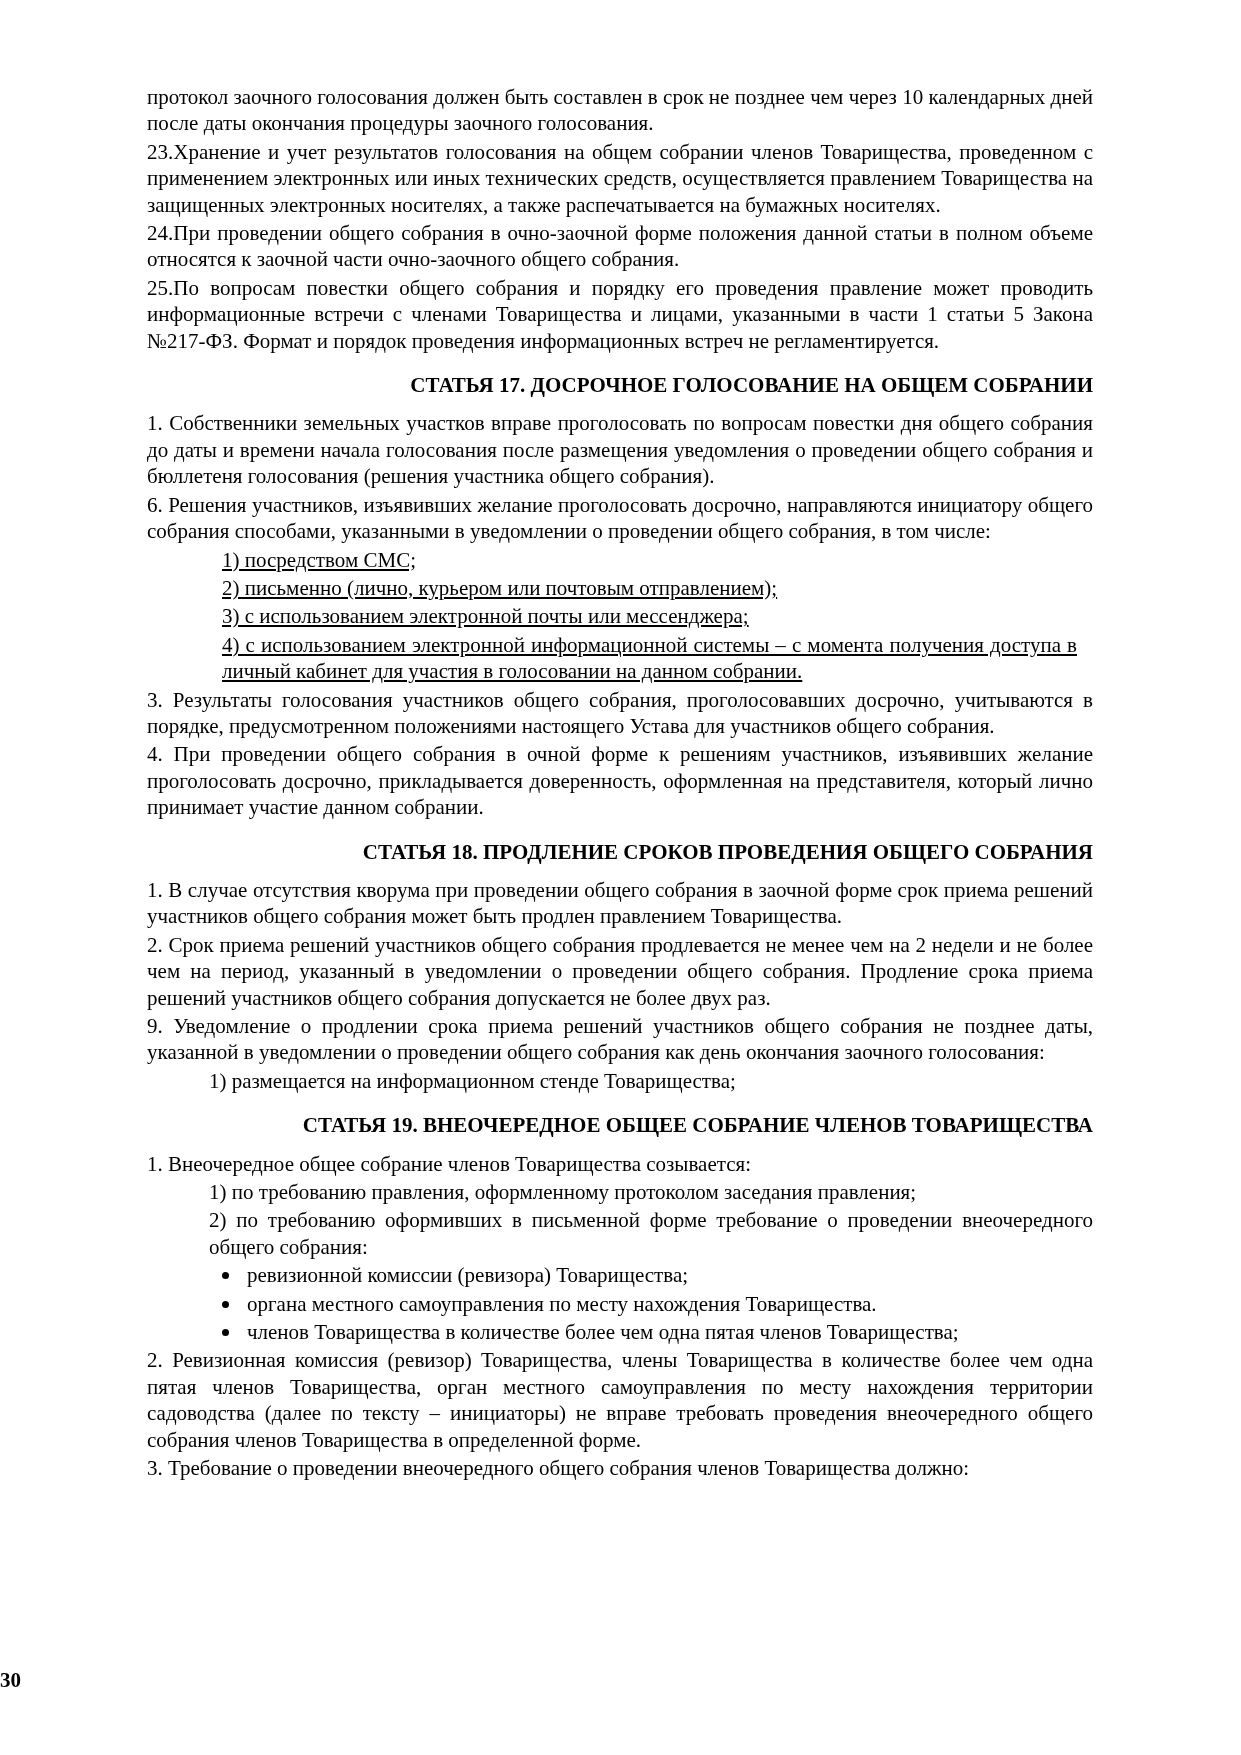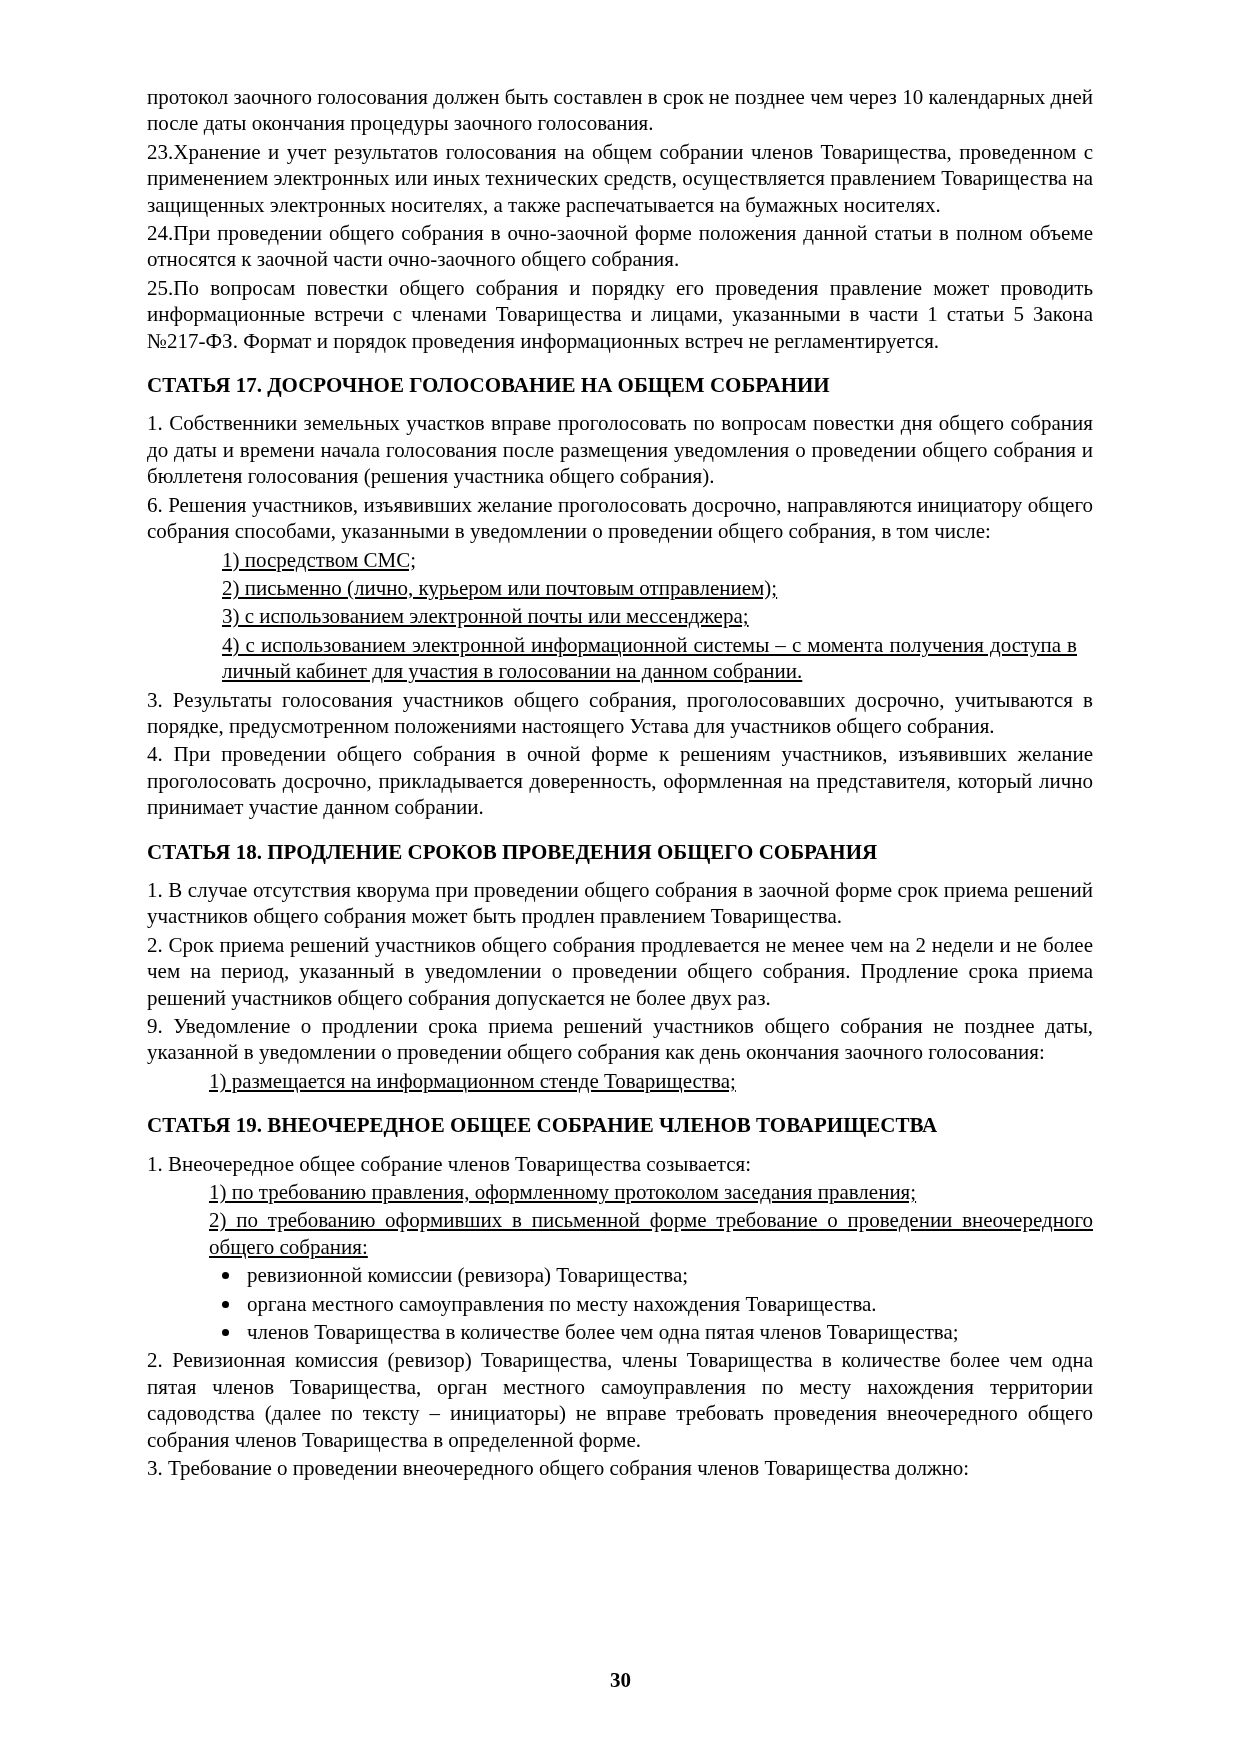--- a/index.html
+++ b/index.html
@@ -7,32 +7,32 @@
     width: 1241px; height: 1755px; position: relative; overflow: hidden;
     font-family: "Liberation Serif", "DejaVu Serif", serif;
     color: #000;
   }
   .page {
     position: absolute; left: 147px; top: 84px; width: 946px;
     font-size: 21px; line-height: 26.4px;
   }
   .p { text-align: justify; margin: 0 0 2px 0; font-family: Liberation Serif, serif; }
   .heading {
-    text-align: left; font-weight: bold; font-size: 21px;
+    text-align: right; font-weight: bold; font-size: 21px;
     margin: 18px 0 12px 0; letter-spacing: 0;
   }
   .sub { margin: 0 16px 2px 75px; text-align: justify; text-decoration: underline; }
-  .sub2 { margin: 0 0 2px 62px; text-align: justify; text-decoration: underline; }
+  .sub2 { margin: 0 0 2px 62px; text-align: justify; }
   .bullet { margin: 0 0 2px 72px; position: relative; padding-left: 28px; }
   .bullet::before {
     content: ""; position: absolute; left: 3px; top: 10px; width: 7px; height: 7px;
     border-radius: 50%; background: #000;
   }
   .page-number {
-    position: absolute; left: 0; right: 0; top: 1668px; text-align: center;
+    position: absolute; left: 0; right: 0; top: 1668px; text-align: left;
     font-weight: bold; font-size: 21px; font-family: "Liberation Serif", serif;
   }
 </style>
 </head>
 <body>
 
 <div class="page">
   <p class="p">протокол заочного голосования должен быть составлен в срок не позднее чем через 10 календарных дней после даты окончания процедуры заочного голосования.</p>
   <p class="p">23.Хранение и учет результатов голосования на общем собрании членов Товарищества, проведенном с применением электронных или иных технических средств, осуществляется правлением Товарищества на защищенных электронных носителях, а также распечатывается на бумажных носителях.</p>
   <p class="p">24.При проведении общего собрания в очно-заочной форме положения данной статьи в полном объеме относятся к заочной части очно-заочного общего собрания.</p>

